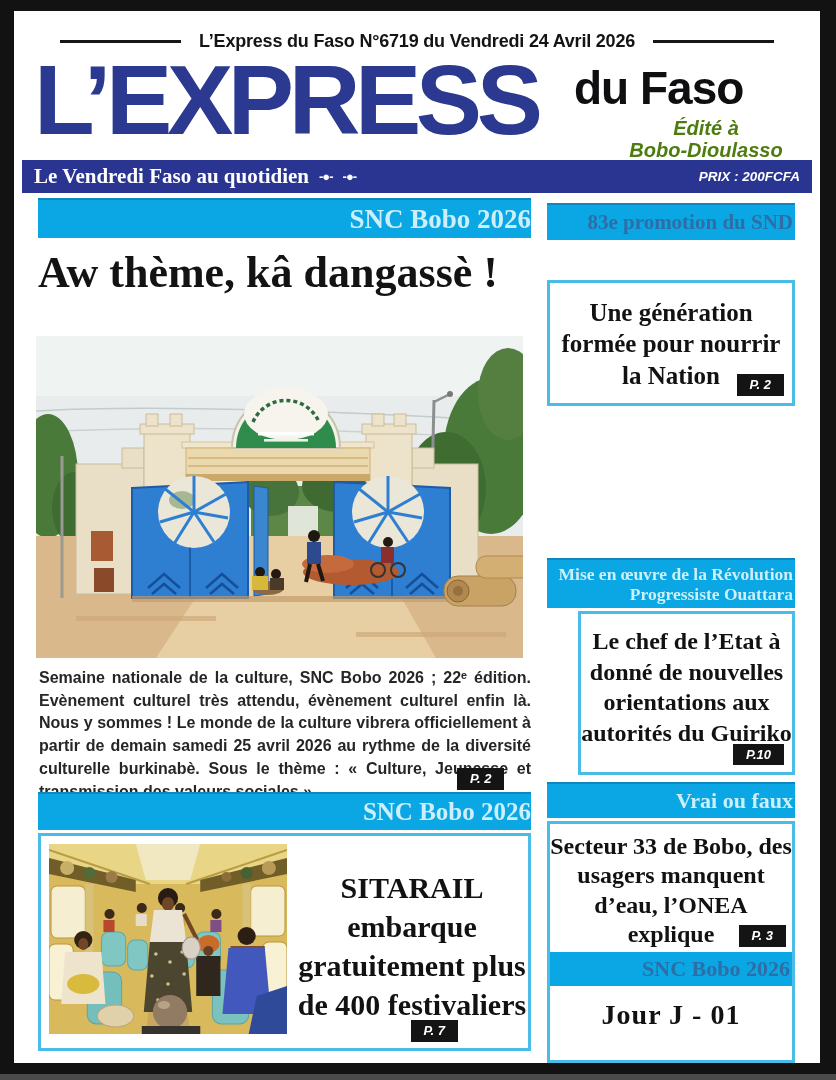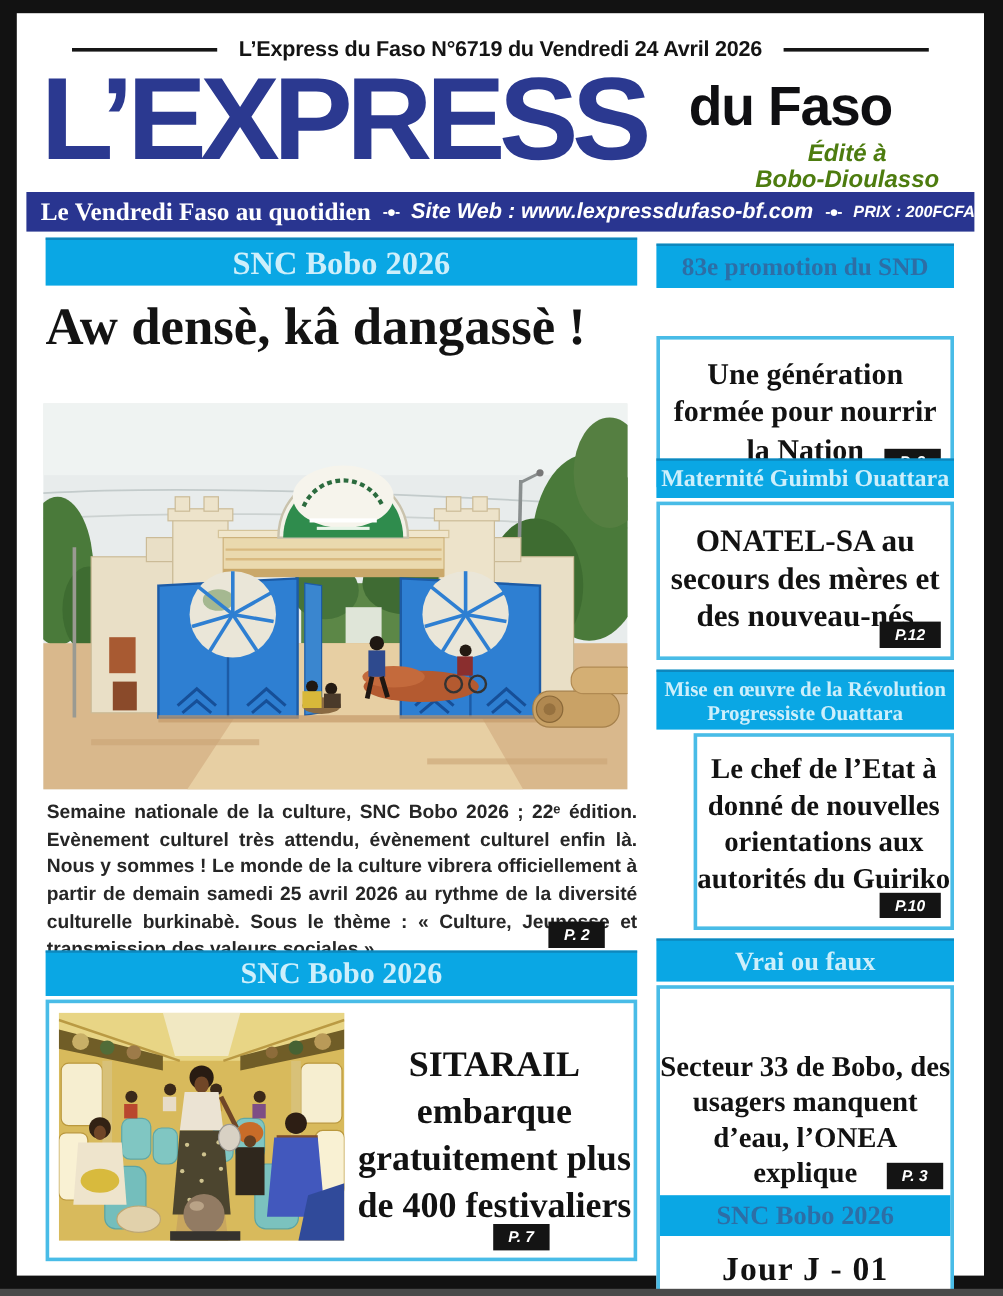--- a/index.html
+++ b/index.html
@@ -22,21 +22,21 @@
            font-weight:bold;font-style:italic;font-size:20px;line-height:1.12;color:#4d7c0f;}
   .banner{position:absolute;left:8px;top:149px;width:766px;height:33px;background:#293590;
           color:#fff;display:flex;align-items:center;padding:0 12px;gap:10px;}
   .banner .tagline{font-family:"Liberation Serif","DejaVu Serif",serif;font-weight:bold;
                    font-size:21px;white-space:nowrap;}
   .banner .sep{font-size:13px;font-weight:bold;letter-spacing:-1px;}
   .banner .site{font-weight:bold;font-style:italic;font-size:18px;white-space:nowrap;}
   .banner .price{font-weight:bold;font-style:italic;font-size:13.5px;margin-left:auto;white-space:nowrap;}
 
   
-  .kicker{background:#0aa7e4;text-align:center;font-family:"Liberation Serif","DejaVu Serif",serif;
+  .kicker{background:#0aa7e4;text-align:right;font-family:"Liberation Serif","DejaVu Serif",serif;
           font-weight:bold;border-top:2px solid rgba(18,104,150,.5);}
   .kicker.pale{color:#cdeffb;}
   .kicker.navy{color:#2d6ea6;}
   .badge{display:inline-block;background:#141414;color:#fff;font-weight:bold;font-style:italic;
          font-size:13px;padding:3px 13px;line-height:1.2;white-space:nowrap;}
   .box{border:3px solid #49bce7;background:#fff;position:relative;}
   .serif-head{font-family:"Liberation Serif","DejaVu Serif",serif;font-weight:bold;color:#121212;text-align:center;}
 
   
   .kicker1{position:absolute;left:24px;top:187px;width:493px;height:38px;line-height:38px;font-size:27px;}
@@ -64,21 +64,21 @@
   .rs2{top:371px;}
   .rs2 .kicker{font-size:20px;padding:4px 2px;}
   .rs2 .box{height:126px;}
   .rs2 .serif-head{font-size:26px;line-height:1.22;padding-top:14px;}
   .rs3{top:547px;}
   .rs3 .kicker{font-size:17.5px;line-height:1.15;padding:4px 2px;}
   .rs3 .box{height:158px;margin-left:31px;}
   .rs3 .serif-head{font-size:24px;line-height:1.27;padding-top:12px;}
   .rs4{top:771px;}
   .rs4 .kicker{font-size:22px;padding:4px 2px;}
-  .subhead-wrap{position:relative;height:128px;margin-top:44px;}
+  .subhead-wrap{position:relative;height:128px;}
   .subhead-wrap .serif-head{font-size:24px;line-height:1.22;padding-top:8px;}
   .badge-r{position:absolute;right:8px;bottom:7px;}
   .badge-r4{position:absolute;right:6px;bottom:5px;}
   .sub-kicker{height:26px;line-height:26px;font-size:16.5px;border-top:none;}
   .jour{height:74px;line-height:58px;font-size:28px;letter-spacing:1px;}
 </style>
 </head>
 <body>
 
 <div class="sheet">
@@ -91,27 +91,26 @@
     </div>
     <div class="logo-main">L’EXPRESS</div>
     <div class="logo-suffix">du Faso</div>
     <div class="edition">
       <div>Édité à</div>
       <div>Bobo-Dioulasso</div>
     </div>
     <div class="banner">
       <span class="tagline">Le Vendredi Faso au quotidien</span>
       <span class="sep">-●-</span>
-      <span class="site">Site Web : www.lexpressdufaso-bf.com</span>
       <span class="sep">-●-</span>
       <span class="price">PRIX : 200FCFA</span>
     </div>
 
     <div class="kicker pale kicker1">SNC Bobo 2026</div>
-    <div class="headline1">Aw densè, kâ dangassè !</div>
+    <div class="headline1">Aw thème, kâ dangassè !</div>
 
     <svg class="photo1" viewBox="0 0 487 322" preserveAspectRatio="none">
       <rect x="0" y="0" width="487" height="322" fill="#e8ecec"></rect>
       <rect x="0" y="0" width="487" height="60" fill="#eff3f2"></rect>
       <path d="M0,75 Q150,66 487,86" stroke="#c3cbcb" stroke-width="1.5" fill="none"></path>
       <path d="M0,96 Q200,86 487,104" stroke="#ccd2d1" stroke-width="1.5" fill="none"></path>
       <ellipse cx="455" cy="120" rx="48" ry="78" fill="#4a7a3a"></ellipse>
       <ellipse cx="410" cy="152" rx="40" ry="56" fill="#3e6c31"></ellipse>
       <ellipse cx="472" cy="58" rx="30" ry="46" fill="#557f41"></ellipse>
       <ellipse cx="12" cy="140" rx="30" ry="62" fill="#4a7a3a"></ellipse>
@@ -294,27 +293,20 @@
     </div>
 
     <div class="rstory rs1">
       <div class="kicker navy">83e promotion du SND</div>
       <div class="box">
         <div class="serif-head">Une génération formée pour nourrir la Nation</div>
         <span class="badge badge-r">P. 2</span>
       </div>
     </div>
 
-    <div class="rstory rs2">
-      <div class="kicker pale">Maternité Guimbi Ouattara</div>
-      <div class="box">
-        <div class="serif-head">ONATEL-SA au secours des mères et des nouveau-nés</div>
-        <span class="badge badge-r">P.12</span>
-      </div>
-    </div>
 
     <div class="rstory rs3">
       <div class="kicker pale">Mise en œuvre de la Révolution Progressiste Ouattara</div>
       <div class="box">
         <div class="serif-head">Le chef de l’Etat à donné de nouvelles orientations aux autorités du Guiriko</div>
         <span class="badge badge-r">P.10</span>
       </div>
     </div>
 
     <div class="rstory rs4">

